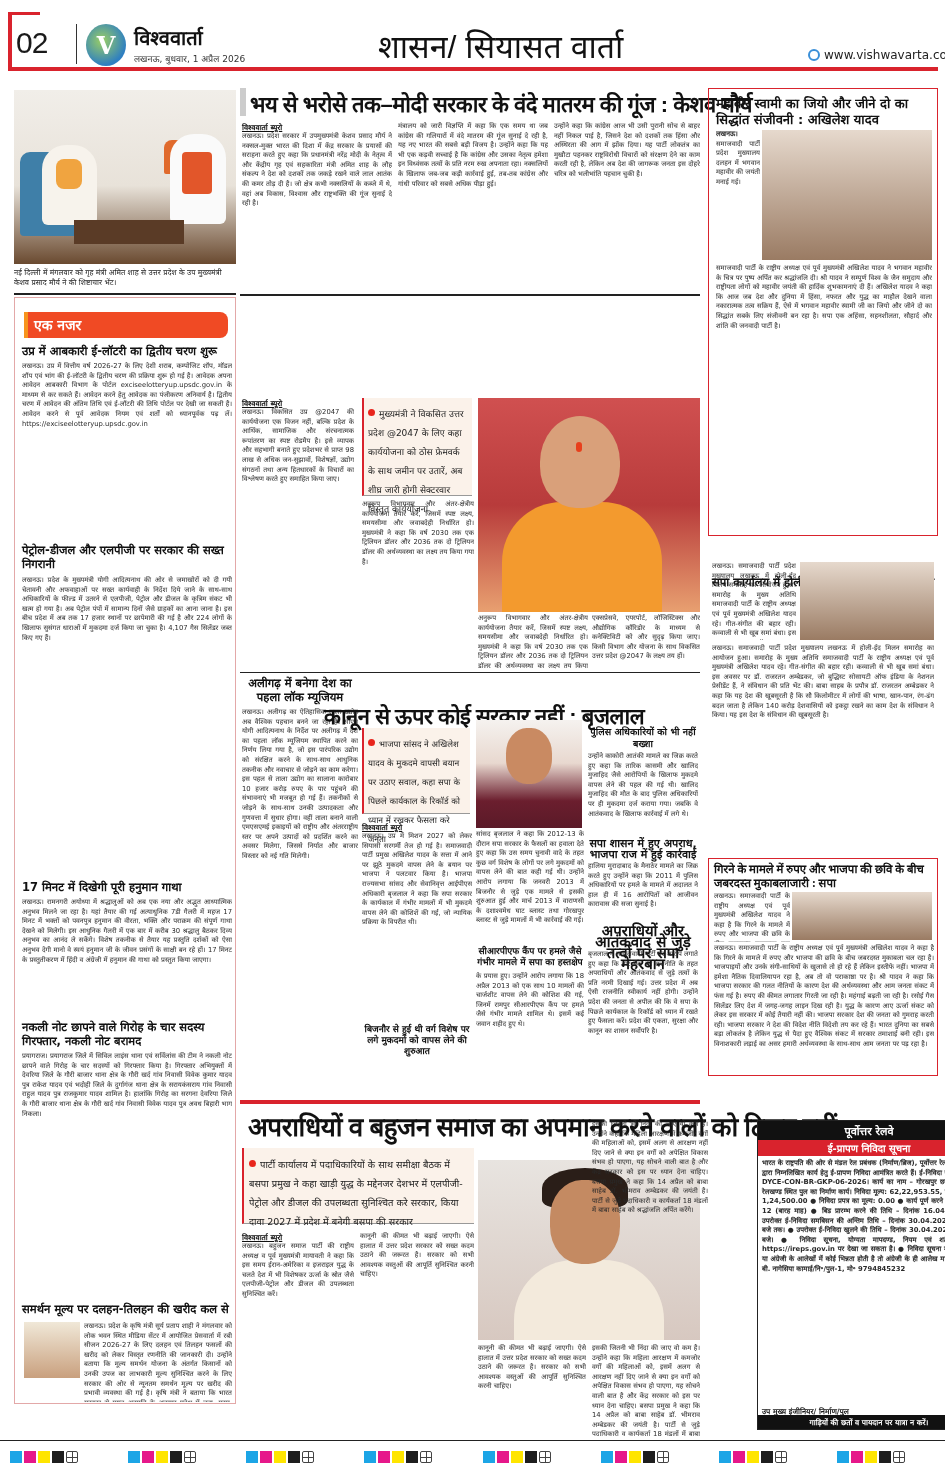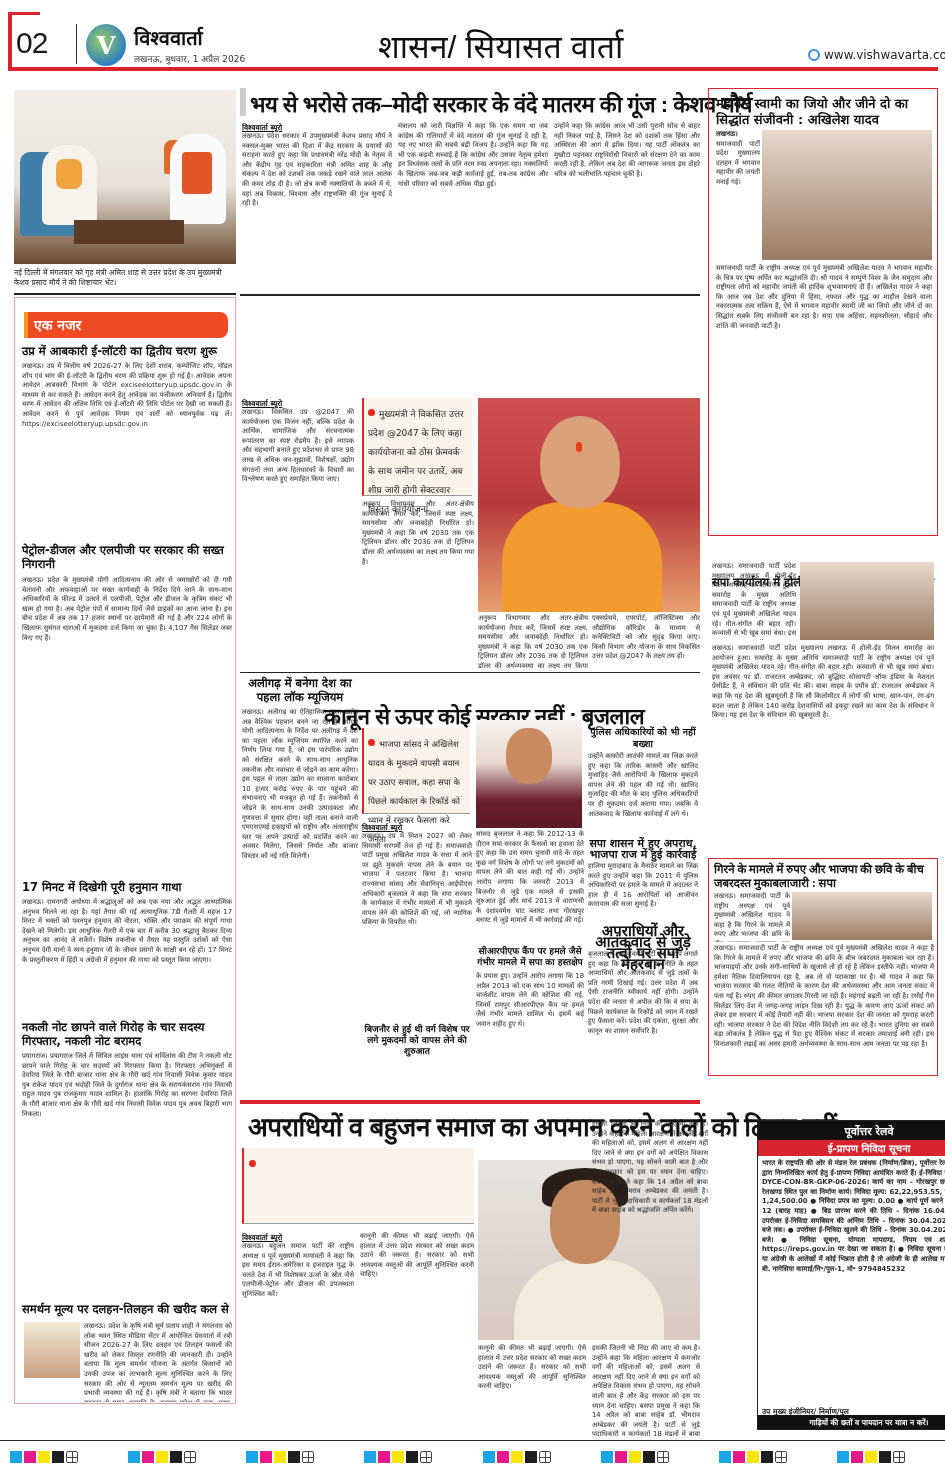--- a/index.html
+++ b/index.html
@@ -192,21 +192,21 @@
 <div class="abs h-side" style="left:588px; top:726px; width:110px; font-size:9.5px; line-height:12px; text-align:center;">पुलिस अधिकारियों को भी नहीं बख्शा</div>
 <div class="abs body-text" style="left:588px; top:752px; width:110px; height:84px;">उन्होंने काकोरी आतंकी मामले का जिक्र करते हुए कहा कि तारिक कासमी और खालिद मुजाहिद जैसे आरोपियों के खिलाफ मुकदमे वापस लेने की पहल की गई थी। खालिद मुजाहिद की मौत के बाद पुलिस अधिकारियों पर ही मुकदमा दर्ज कराया गया। जबकि वे आतंकवाद के खिलाफ कार्रवाई में लगे थे।</div>
 <div class="abs h-side" style="left:588px; top:838px; width:110px; font-size:11px; line-height:11px; text-align:center;">सपा शासन में हुए अपराध, भाजपा राज में हुई कार्रवाई</div>
 <div class="abs body-text" style="left:588px; top:862px; width:110px; height:62px;">हालिया मुरादाबाद के मैनाठेर मामले का जिक्र करते हुए उन्होंने कहा कि 2011 में पुलिस अधिकारियों पर हमले के मामले में अदालत ने हाल ही में 16 आरोपितों को आजीवन कारावास की सजा सुनाई है।</div>
 <div class="abs h-side" style="left:588px; top:926px; width:110px; font-size:15px; line-height:11px; text-align:center;">अपराधियों और आतंकवाद से जुड़े तत्वों पर सपा मेहरबान</div>
 <div class="abs body-text" style="left:588px; top:950px; width:110px; height:144px;">बृजलाल ने समाजवादी पार्टी पर आरोप लगाते हुए कहा कि वोट बैंक की राजनीति के तहत अपराधियों और आतंकवाद से जुड़े तत्वों के प्रति नरमी दिखाई गई। उत्तर प्रदेश में अब ऐसी राजनीति स्वीकार्य नहीं होगी। उन्होंने प्रदेश की जनता से अपील की कि वे सपा के पिछले कार्यकाल के रिकॉर्ड को ध्यान में रखते हुए फैसला करें। प्रदेश की एकता, सुरक्षा और कानून का शासन सर्वोपरि है।</div>
 
 <div class="abs red-rule"></div>
 <div class="abs h-bottom">अपराधियों व बहुजन समाज का अपमान करने वालों को टिकट नहीं</div>
 <div class="abs hl-box" style="left:242px; top:1148px; width:232px; height:76px; padding:5px;">
-  <span class="bullet-dot"></span>
+  <span class="bullet-dot"></span><span class="hl-text" style="font-size:9.5px;line-height:12.5px;">पार्टी कार्यालय में पदाधिकारियों के साथ समीक्षा बैठक में बसपा प्रमुख ने कहा खाड़ी युद्ध के मद्देनजर देशभर में एलपीजी-पेट्रोल और डीजल की उपलब्धता सुनिश्चित करे सरकार, किया दावा 2027 में प्रदेश में बनेगी बसपा की सरकार</span>
 </div>
 <div class="abs byline" style="left:242px; top:1232px;">विश्ववार्ता ब्यूरो</div>
 <div class="abs body-text" style="left:242px; top:1242px; width:112px; height:194px;">लखनऊ। बहुजन समाज पार्टी की राष्ट्रीय अध्यक्ष व पूर्व मुख्यमंत्री मायावती ने कहा कि इस समय ईरान-अमेरिका व इजराइल युद्ध के चलते देश में भी विशेषकर ऊर्जा के स्रोत जैसे एलपीजी-पेट्रोल और डीजल की उपलब्धता सुनिश्चित करें।</div>
 <div class="abs body-text" style="left:360px; top:1232px; width:114px; height:204px;">कानूनी की कीमत भी बढ़ाई जाएगी। ऐसे हालात में उत्तर प्रदेश सरकार को सख्त कदम उठाने की जरूरत है। सरकार को सभी आवश्यक वस्तुओं की आपूर्ति सुनिश्चित करनी चाहिए।</div>
 <div class="abs maya">
   <div class="maya-dress"></div>
     <div class="maya-hair"></div>
     <div class="maya-face"></div>
 </div>
 <div class="abs body-text" style="left:478px; top:1344px; width:108px; height:92px;">कानूनी की कीमत भी बढ़ाई जाएगी। ऐसे हालात में उत्तर प्रदेश सरकार को सख्त कदम उठाने की जरूरत है। सरकार को सभी आवश्यक वस्तुओं की आपूर्ति सुनिश्चित करनी चाहिए।</div>

